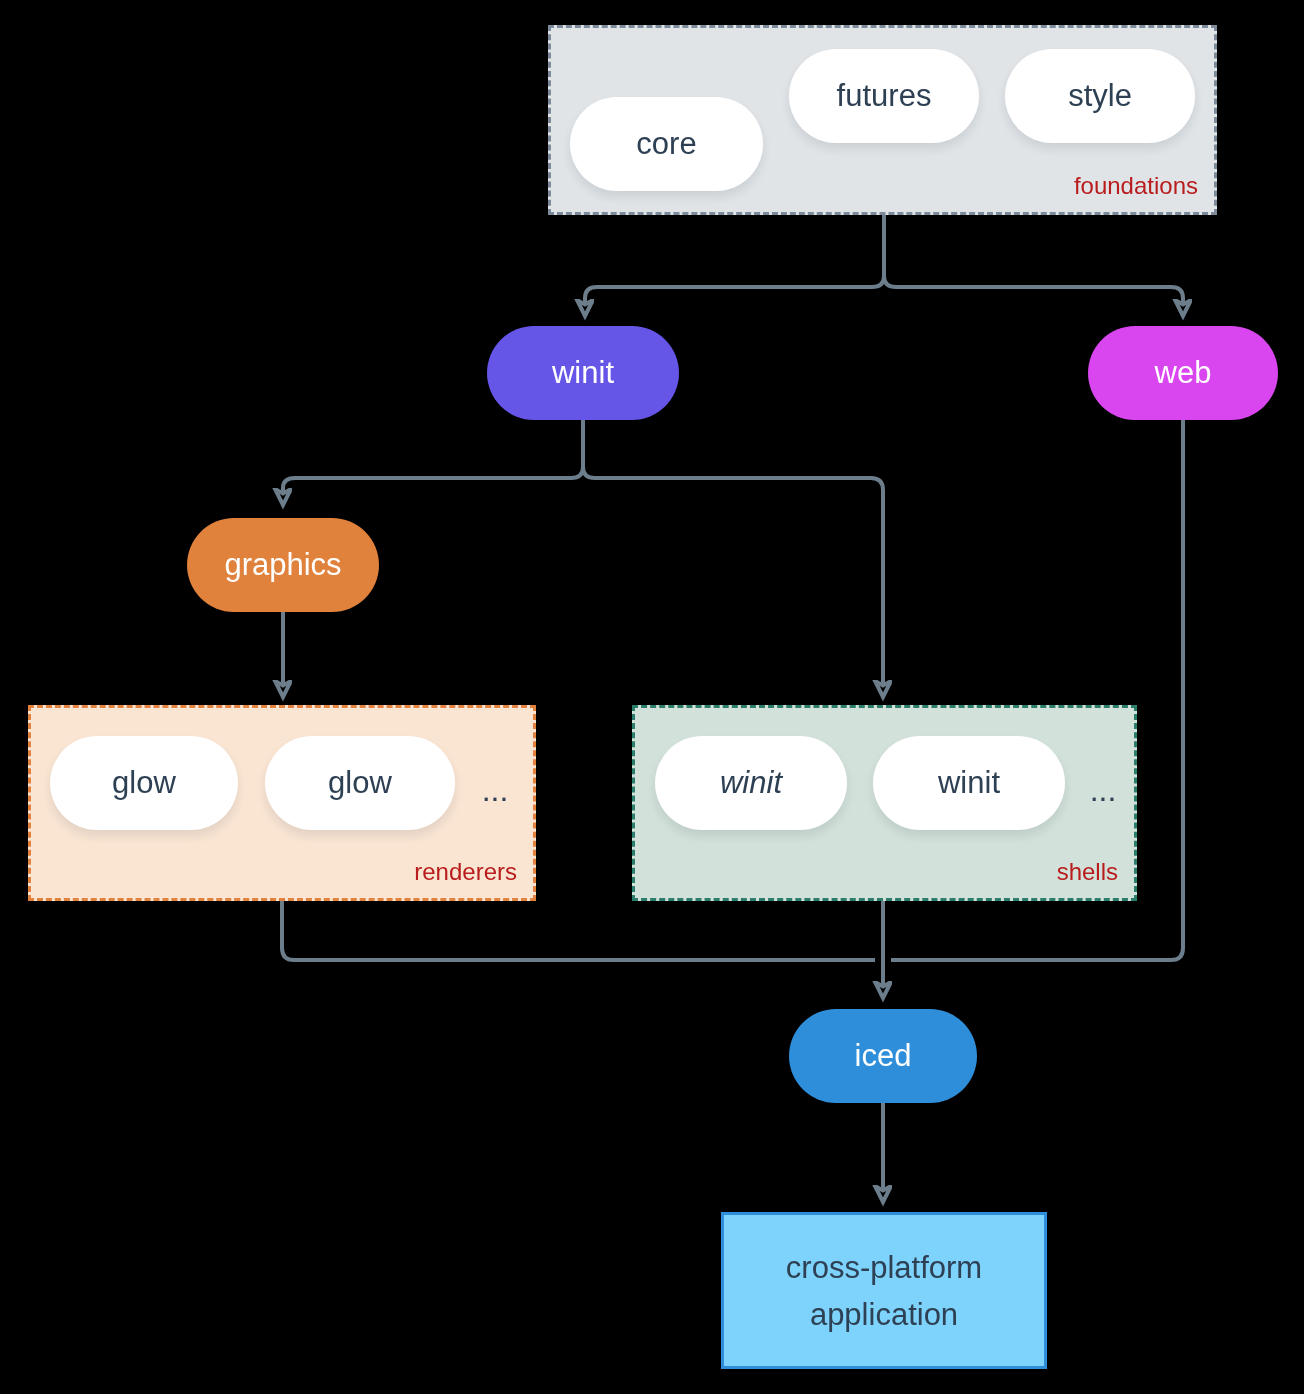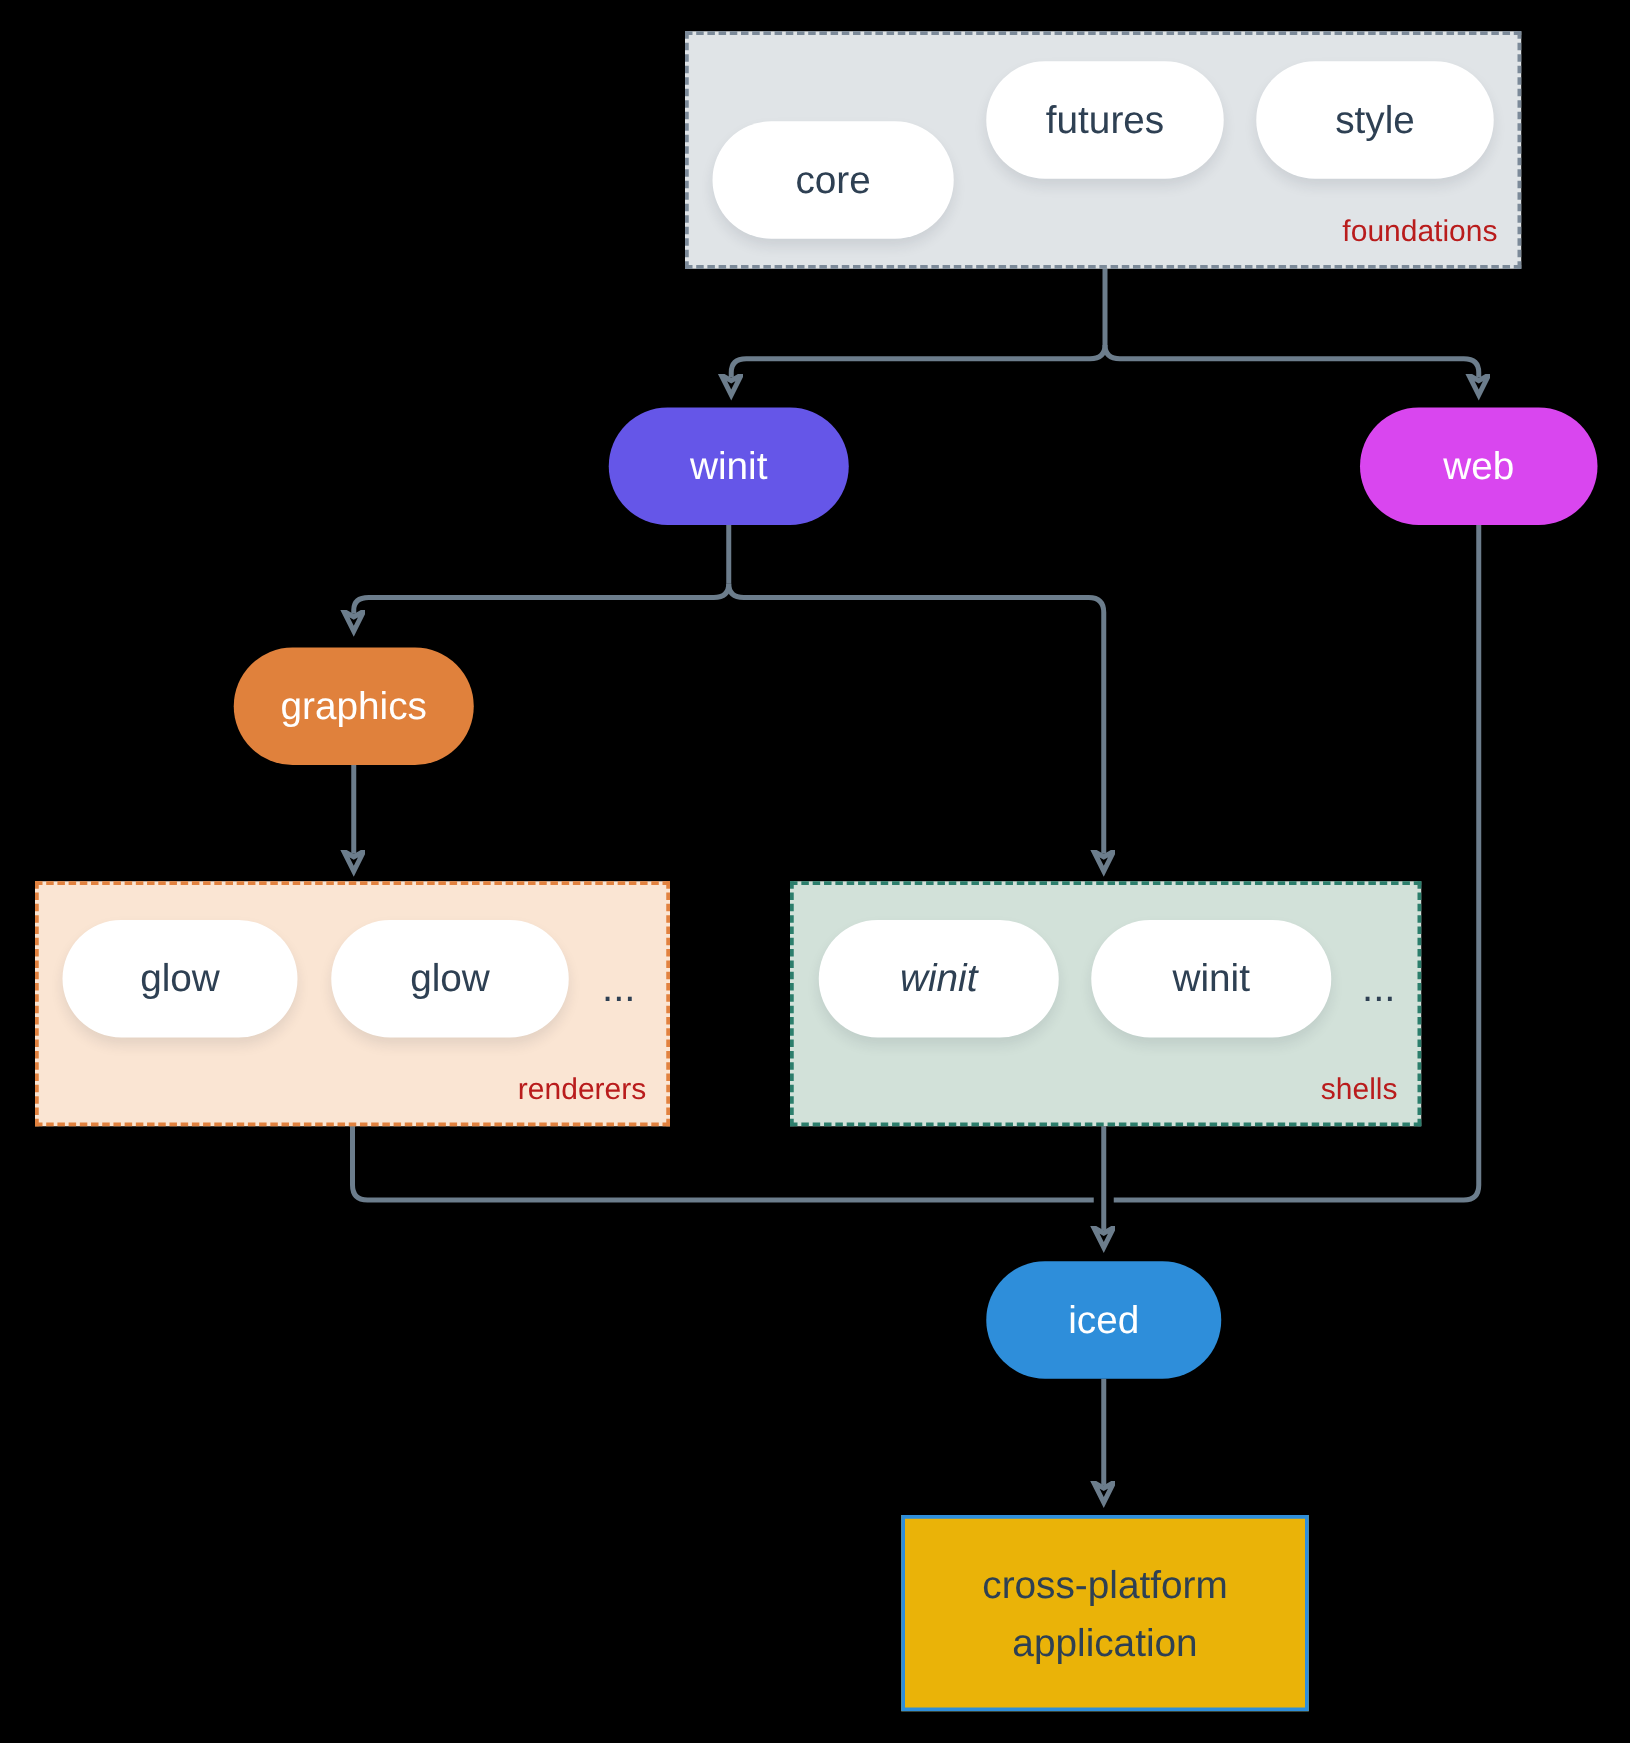--- a/index.html
+++ b/index.html
@@ -74,21 +74,21 @@
     font-size: 32px;
     color: #2E4053;
   }
   .ellipsis.r { left: 434px; }
   .ellipsis.s { left: 438px; }
   .app-box {
     position: absolute;
     left: 721px; top: 1212px;
     width: 326px; height: 157px;
     box-sizing: border-box;
-    background: #eab308;
+    background: #7dd3fc;
     border: 3px solid #2E8EDA;
     display: flex;
     flex-direction: column;
     align-items: center;
     justify-content: center;
     font-size: 31px;
     line-height: 47px;
     color: #2E4053;
   }
 </style>

